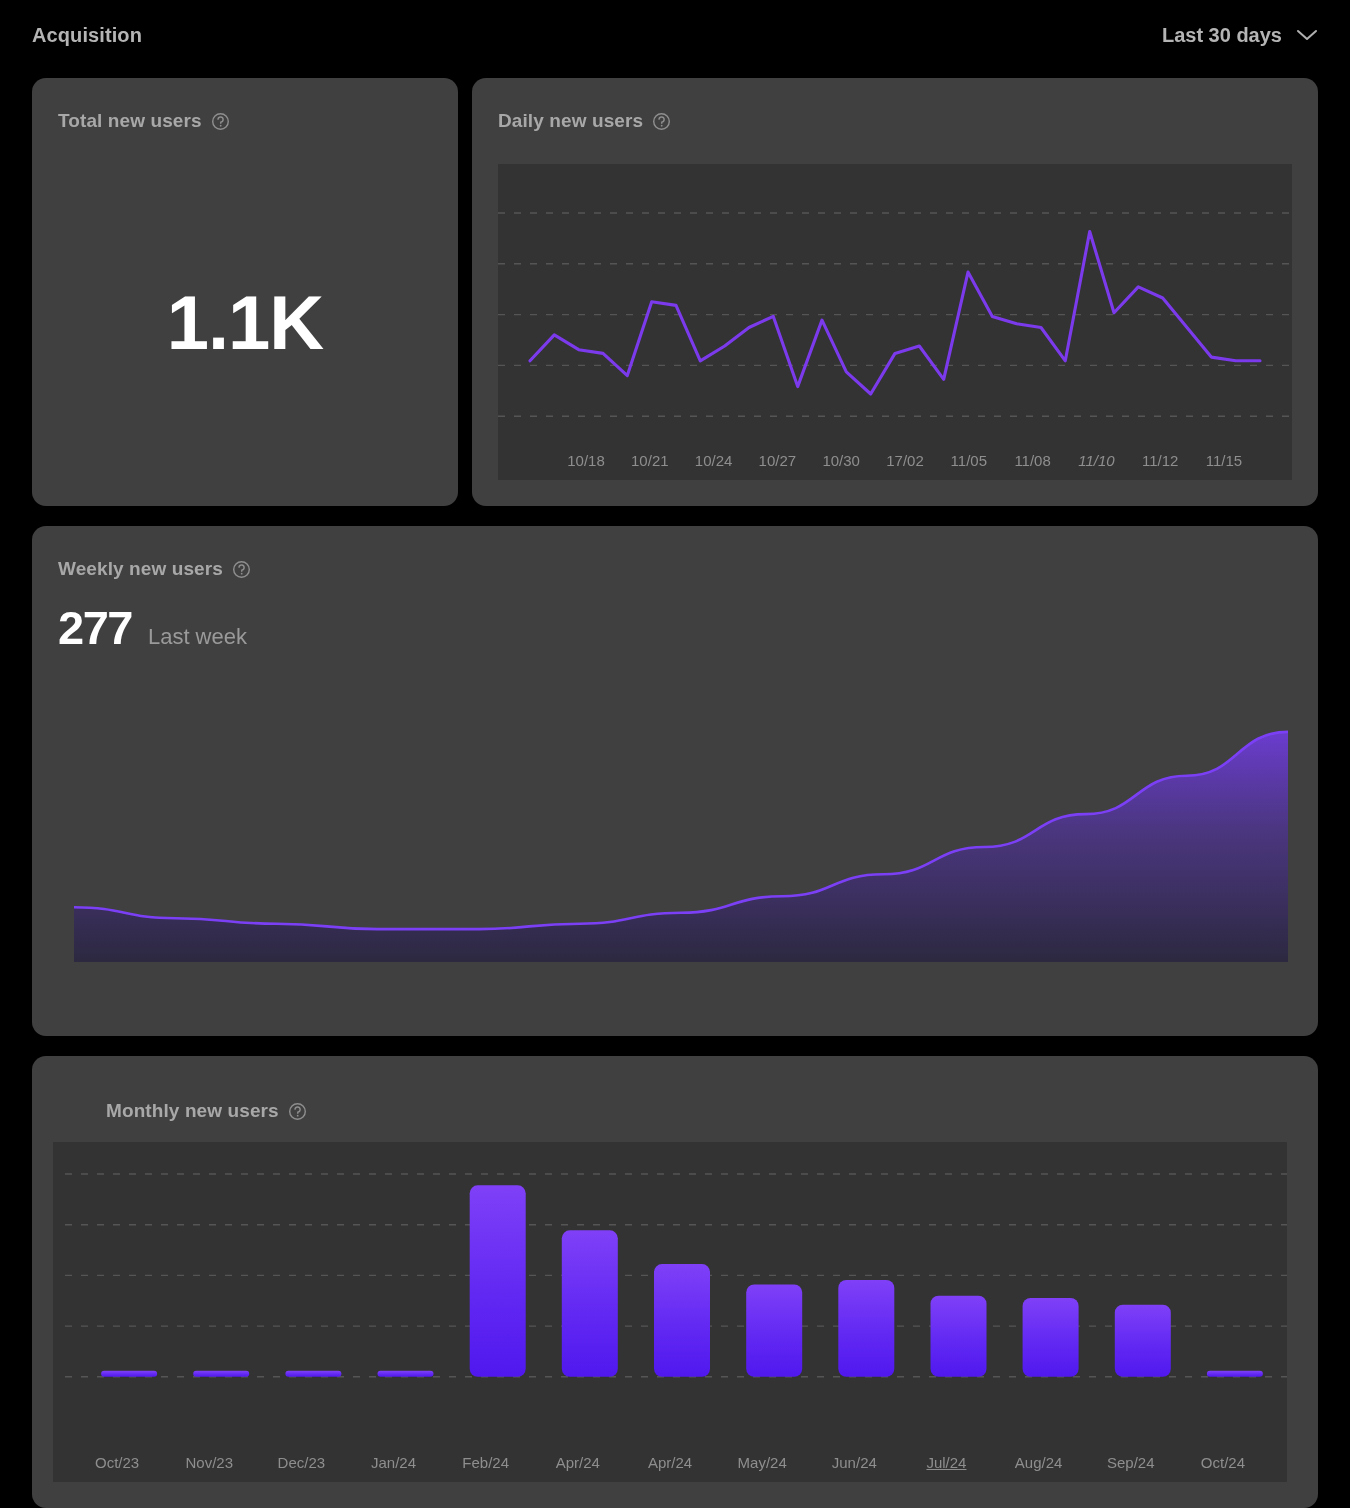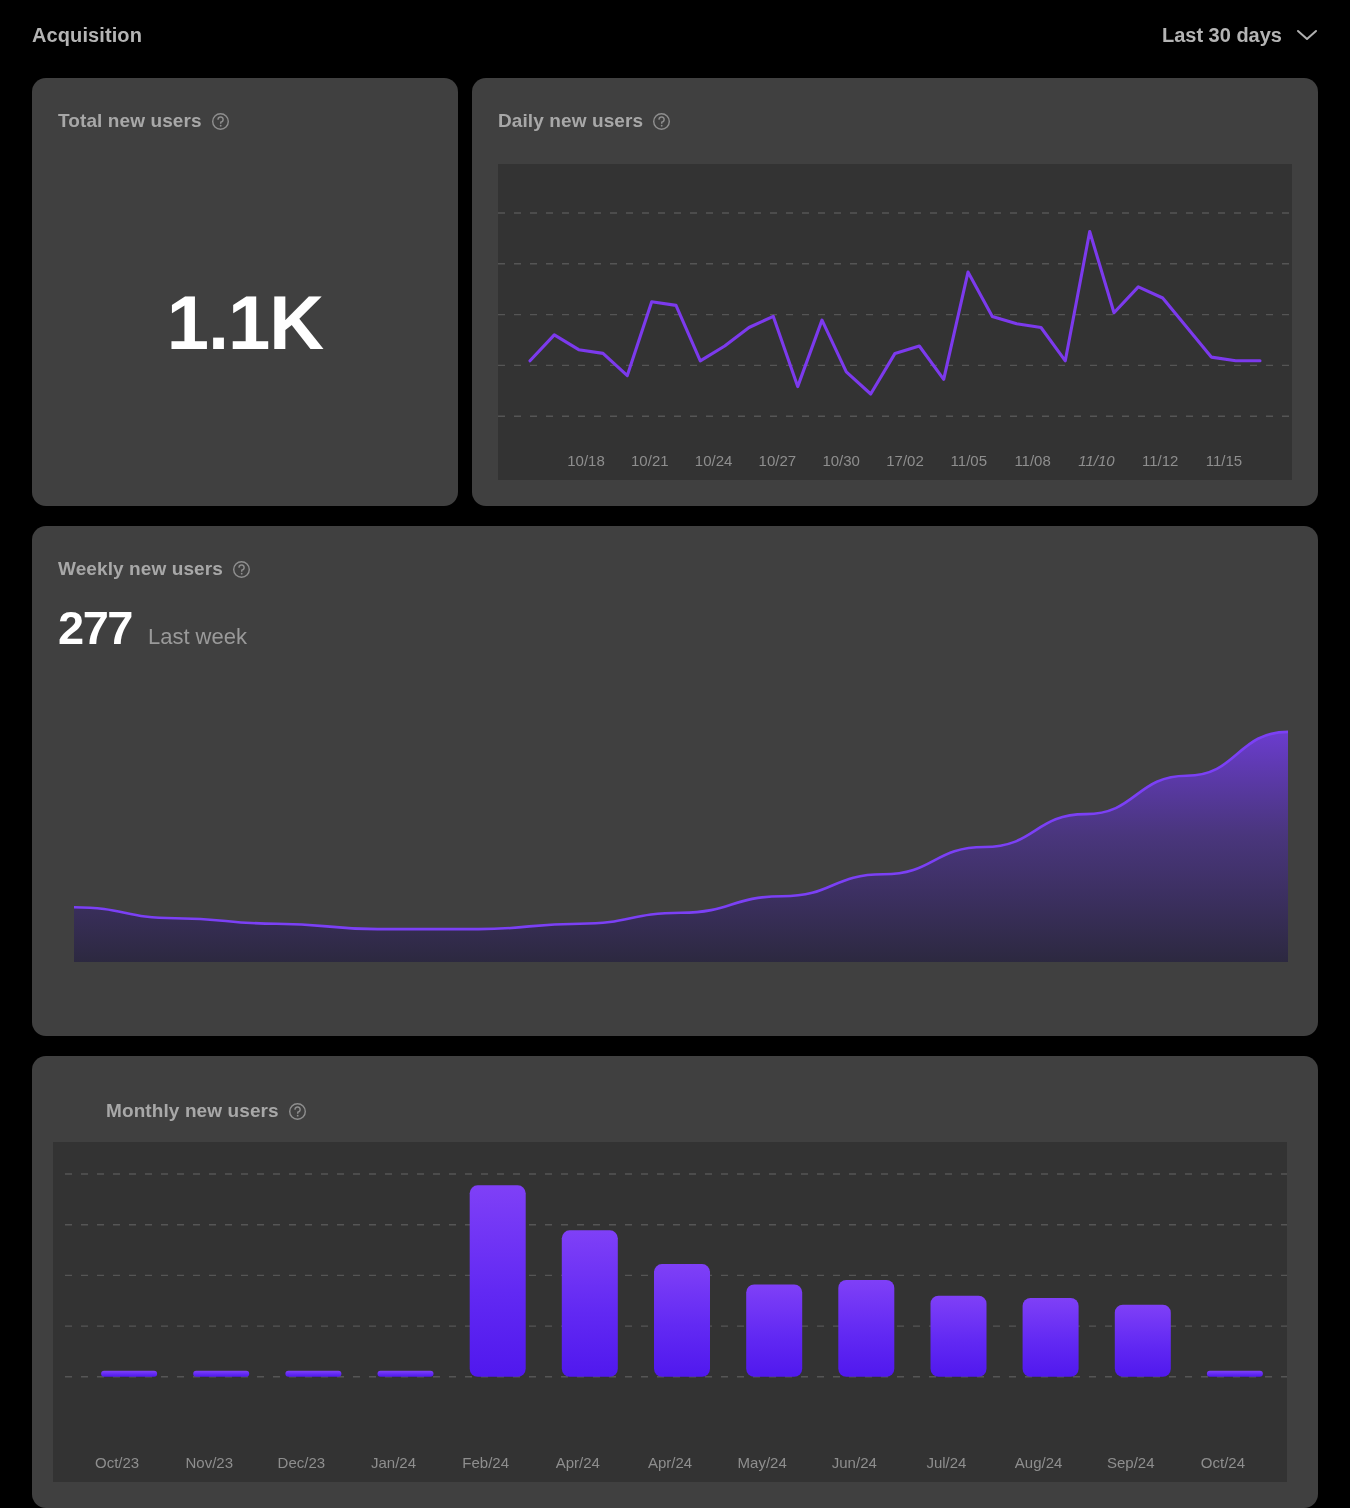--- a/index.html
+++ b/index.html
@@ -285,21 +285,21 @@
       <div class="axis-labels" id="monthly-axis">
           <span class="axis-label" style="left: 64.0769px;">Oct/23</span>
           <span class="axis-label" style="left: 156.231px;">Nov/23</span>
           <span class="axis-label" style="left: 248.385px;">Dec/23</span>
           <span class="axis-label" style="left: 340.538px;">Jan/24</span>
           <span class="axis-label" style="left: 432.692px;">Feb/24</span>
           <span class="axis-label" style="left: 524.846px;">Apr/24</span>
           <span class="axis-label" style="left: 617px;">Apr/24</span>
           <span class="axis-label" style="left: 709.154px;">May/24</span>
           <span class="axis-label" style="left: 801.308px;">Jun/24</span>
-          <span class="axis-label" style="left: 893.462px;">Jul/24</span>
+          <span class="axis-label" style="left: 893.462px; text-decoration: underline;">Jul/24</span>
           <span class="axis-label" style="left: 985.615px;">Aug/24</span>
           <span class="axis-label" style="left: 1077.77px;">Sep/24</span>
           <span class="axis-label" style="left: 1169.92px;">Oct/24</span>
         </div>
     </div>
   </div>
 
 </div>
 
 </body></html>

